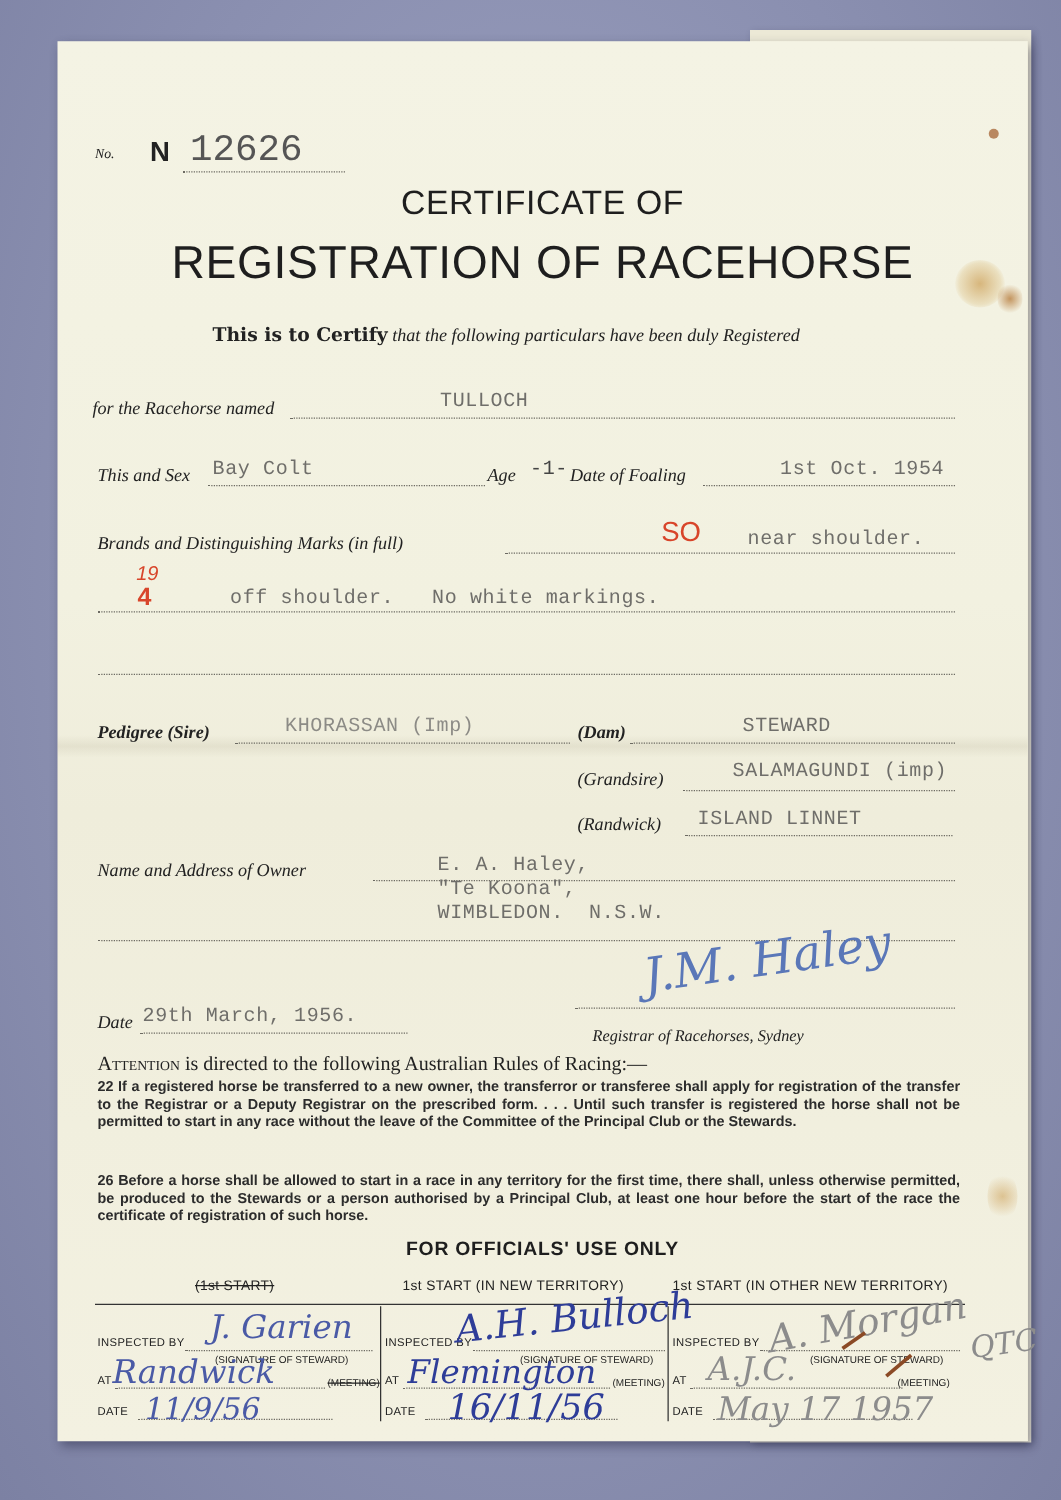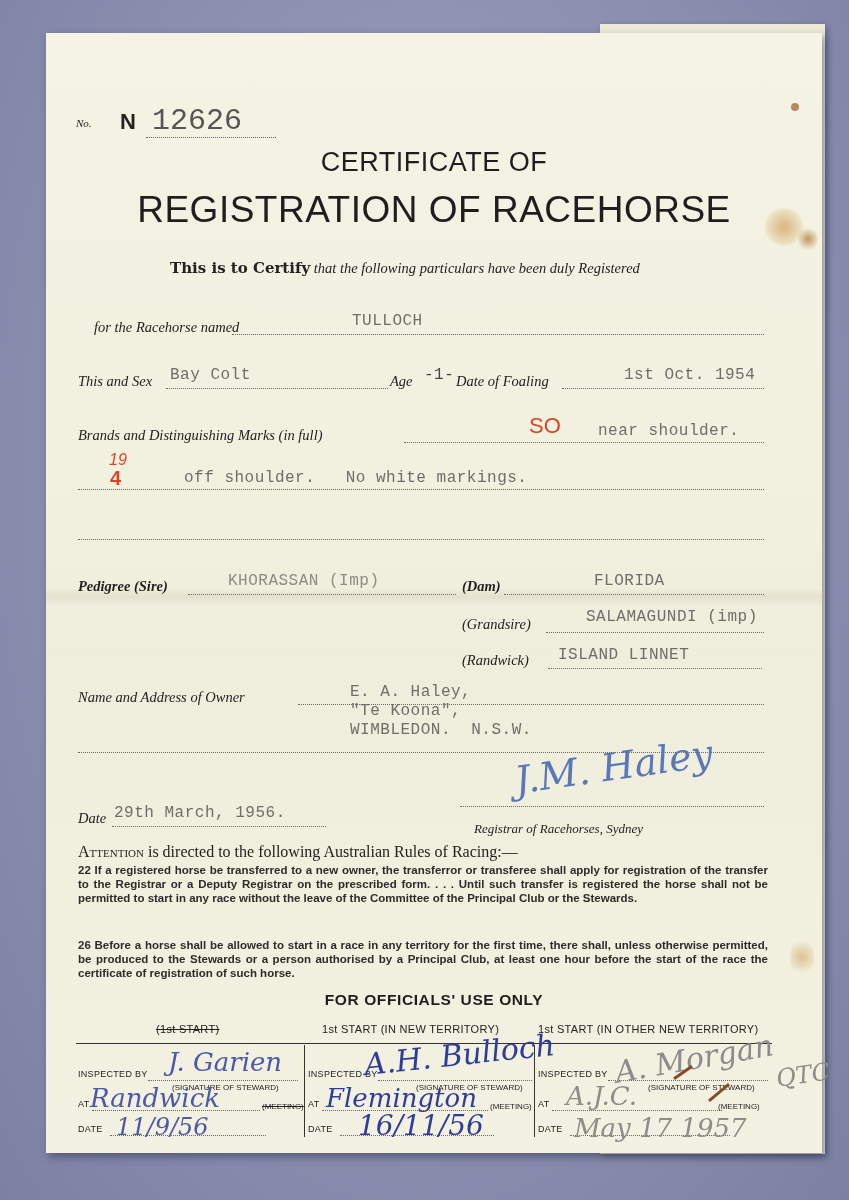--- a/index.html
+++ b/index.html
@@ -81,21 +81,21 @@
   <div class="dots" style="left:100px; top:104px; width:130px;"></div>
 
   <div class="abs title2">REGISTRATION OF RACEHORSE</div>
   <div class="abs title1">CERTIFICATE OF</div>
 
   <div class="abs label certify">
     <span class="bl">This is to Certify</span>
     <span>that the following particulars have been duly Registered</span>
   </div>
 
-  <span class="abs label" style="left:48px; top:286px;text-align:right;">for the Racehorse named</span>
+  <span class="abs label" style="left:28px; top:286px;text-align:right;">for the Racehorse named</span>
   <div class="dots" style="left:186px; top:301px; width:532px;"></div>
   <span class="abs type" style="left:306px; top:279px;">TULLOCH</span>
 
   <span class="abs label" style="left:32px; top:340px;">This and Sex</span>
   <div class="dots" style="left:120px; top:355px; width:222px;"></div>
   <span class="abs type" style="left:124px; top:333px;">Bay Colt</span>
   <span class="abs label" style="left:344px; top:340px;">Age</span>
   <span class="abs type" style="left:378px; top:333px; color:#444;">-1-</span>
   <span class="abs label" style="left:410px; top:340px;">Date of Foaling</span>
   <div class="dots" style="left:516px; top:355px; width:202px;"></div>
@@ -110,21 +110,21 @@
   <span class="abs red" style="left:64px; top:434px; font-size:20px; font-weight:bold;">4</span>
   <span class="abs type" style="left:138px; top:436px; white-space:pre;">off shoulder.   No white markings.</span>
   <div class="dots" style="left:32px; top:456px; width:686px;"></div>
   <div class="dots" style="left:32px; top:506px; width:686px;"></div>
 
   <span class="abs label" style="left:32px; top:545px; font-weight:bold;">Pedigree (Sire)</span>
   <div class="dots" style="left:142px; top:561px; width:268px;"></div>
   <span class="abs type" style="left:182px; top:539px; color:#8c8b86;">KHORASSAN (Imp)</span>
   <span class="abs label" style="left:416px; top:545px; font-weight:bold;font-style:italic;">(Dam)</span>
   <div class="dots" style="left:458px; top:561px; width:260px;"></div>
-  <span class="abs type" style="left:548px; top:539px;">FLORIDA</span>
+  <span class="abs type" style="left:548px; top:539px;">STEWARD</span>
 
   <span class="abs label" style="left:416px; top:583px;">(Grandsire)</span>
   <div class="dots" style="left:500px; top:599px; width:218px;"></div>
   <span class="abs type" style="left:540px; top:575px;">SALAMAGUNDI (imp)</span>
 
   <span class="abs label" style="left:416px; top:619px;">(Randwick)</span>
   <div class="dots" style="left:502px; top:635px; width:214px;"></div>
   <span class="abs type" style="left:512px; top:613px;">ISLAND LINNET</span>
 
   <span class="abs label" style="left:32px; top:656px;">Name and Address of Owner</span>

